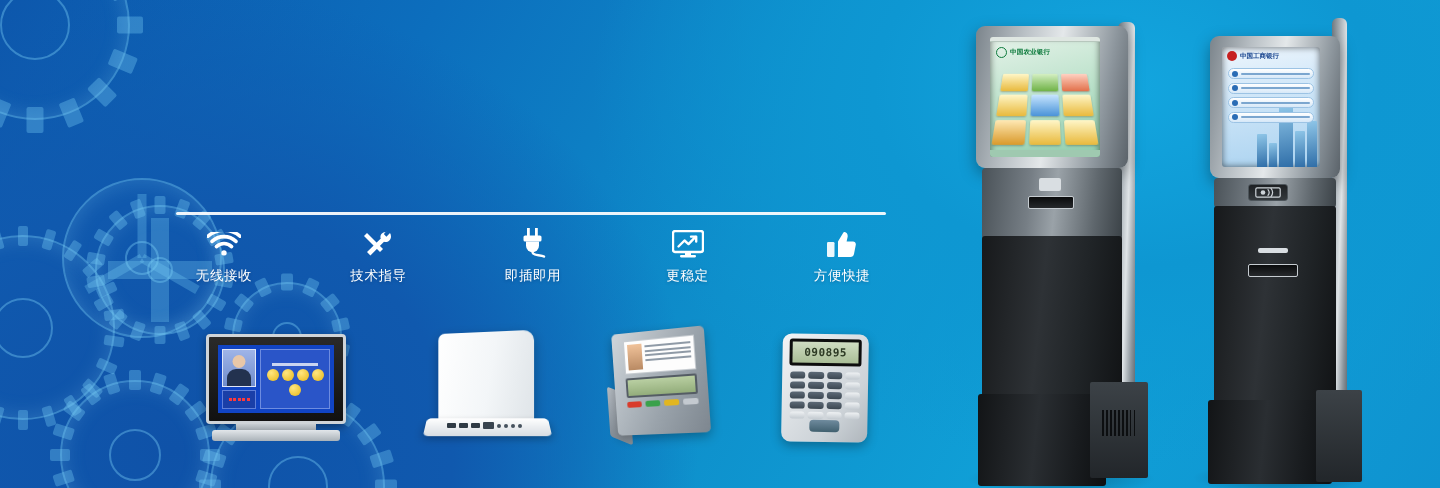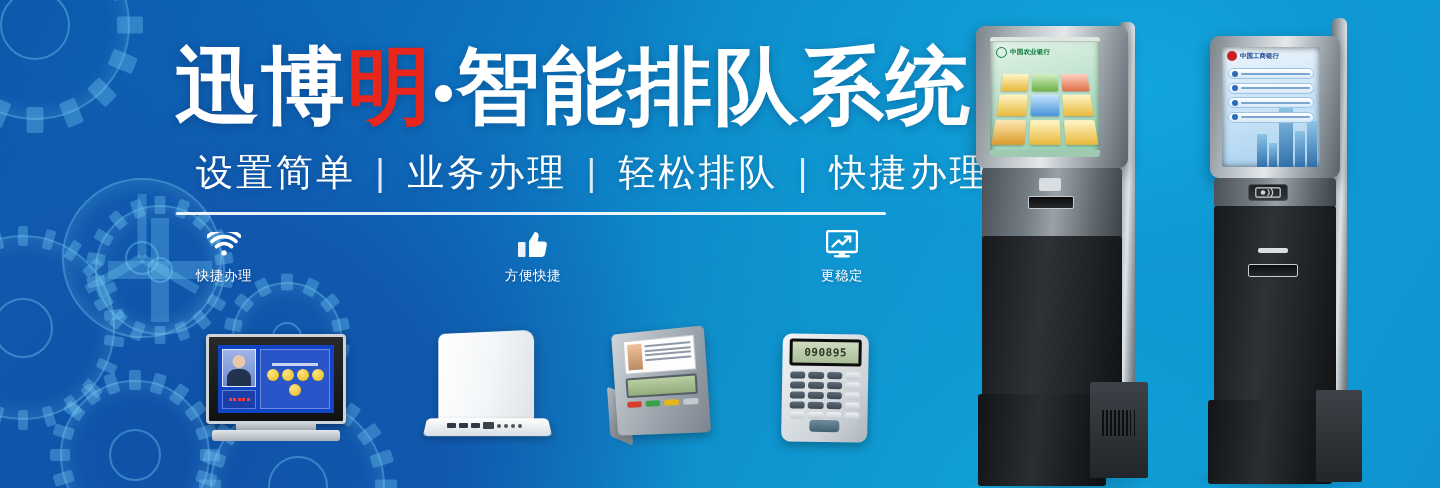--- a/index.html
+++ b/index.html
@@ -361,74 +361,83 @@
     <div class="gear" style="left:62px;top:178px;width:160px;height:160px;">
       <div class="ring"></div>
       <div class="hub" style="width:34px;height:34px;"></div>
 
     <span class="spoke" style="width: 9px; height: 64px; transform: translate(-50%, -50%) rotate(0deg) translateY(-32px);"></span>
         <span class="spoke" style="width: 9px; height: 64px; transform: translate(-50%, -50%) rotate(120deg) translateY(-32px);"></span>
         <span class="spoke" style="width: 9px; height: 64px; transform: translate(-50%, -50%) rotate(240deg) translateY(-32px);"></span>
       </div>
   </div>
 
-  <div class="headline">
-    <span>迅博</span><span class="hl-red">明</span><span class="hl-dot">•</span><span>智能排队系统</span>
-  </div>
-
-  <div class="subhead">
-    <span>设置简单</span>
-    <span class="sep">|</span>
-    <span>业务办理</span>
-    <span class="sep">|</span>
-    <span>轻松排队</span>
-    <span class="sep">|</span>
-    <span>快捷办理</span>
-  </div>
+
 
   <div class="divider"></div>
 
   <div class="features">
 
     <div class="feature">
       <span class="ic">
         <svg width="34" height="26" viewBox="0 0 34 26">
           <path d="M17 23.6a2.7 2.7 0 100-5.4 2.7 2.7 0 000 5.4z" fill="#fff"></path>
           <path d="M9.4 14.6a11 11 0 0115.2 0" stroke="#fff" stroke-width="3.6" fill="none" stroke-linecap="round"></path>
           <path d="M5 9.4a17.6 17.6 0 0124 0" stroke="#fff" stroke-width="3.6" fill="none" stroke-linecap="round"></path>
           <path d="M1 4.2a24.5 24.5 0 0132 0" stroke="#fff" stroke-width="3.6" fill="none" stroke-linecap="round"></path>
         </svg>
       </span>
-      <span class="lbl">快捷办理</span>
-    </div>
-
-
-
+      <span class="lbl">无线接收</span>
+    </div>
 
     <div class="feature">
       <span class="ic">
-        <svg width="30" height="27" viewBox="0 0 30 27">
-          <rect x="0" y="11" width="7.5" height="15" rx="1.2" fill="#fff" opacity=".92"></rect>
-          <path d="M11 26h12.4c1.9 0 3.3-1.2 3.6-3l1.8-9.3c.3-1.8-1-3.3-2.8-3.3h-6.4l1-4.5c.5-2.3-.8-4.6-2.9-4.9-.8-.1-1.3.3-1.6 1L11 10.6z" fill="#fff"></path>
+        <svg width="30" height="28" viewBox="0 0 30 28">
+          <path d="M3 3l16 16-3 3L0 6z" fill="#fff"></path>
+          <path d="M22 2c-4 0-6.5 3.4-5.2 6.6L3 22l3.4 3.4L20 11.8C23.2 13 27 10.4 27 6.4c0-1.3-.4-2.4-1-3.3l-3.6 3.6-2.6-2.6L23.4 .5A6 6 0 0022 2z" fill="#fff"></path>
         </svg>
       </span>
-      <span class="lbl">方便快捷</span>
+      <span class="lbl">技术指导</span>
+    </div>
+
+
+    <div class="feature">
+      <span class="ic">
+        <svg width="28" height="30" viewBox="0 0 28 30">
+          <rect x="8" y="0" width="2.8" height="8" fill="#fff"></rect>
+          <rect x="16" y="0" width="2.8" height="8" fill="#fff"></rect>
+          <rect x="4.5" y="7.5" width="18" height="6" rx="1.6" fill="#fff"></rect>
+          <path d="M7 13.5h13v4.2a6.5 6.5 0 01-13 0z" fill="#fff"></path>
+          <path d="M13.5 24c0 4 8 2.4 11.5 4.6" stroke="#fff" stroke-width="2.4" fill="none" stroke-linecap="round"></path>
+        </svg>
+      </span>
+      <span class="lbl">即插即用</span>
     </div>
 
     <div class="feature">
       <span class="ic">
         <svg width="32" height="28" viewBox="0 0 32 28">
           <rect x="1" y="1" width="30" height="21" rx="2.2" fill="none" stroke="#fff" stroke-width="2.4"></rect>
           <path d="M6.5 16.5l6-6 4 3.6 7-7.2" fill="none" stroke="#fff" stroke-width="2.4" stroke-linecap="round" stroke-linejoin="round"></path>
           <path d="M19 6.6h5.2v5" fill="none" stroke="#fff" stroke-width="2.4" stroke-linecap="round" stroke-linejoin="round"></path>
           <rect x="13" y="22.5" width="6" height="2.6" fill="#fff"></rect>
           <rect x="8" y="25" width="16" height="2.4" rx="1.1" fill="#fff"></rect>
         </svg>
       </span>
       <span class="lbl">更稳定</span>
+    </div>
+
+    <div class="feature">
+      <span class="ic">
+        <svg width="30" height="27" viewBox="0 0 30 27">
+          <rect x="0" y="11" width="7.5" height="15" rx="1.2" fill="#fff" opacity=".92"></rect>
+          <path d="M11 26h12.4c1.9 0 3.3-1.2 3.6-3l1.8-9.3c.3-1.8-1-3.3-2.8-3.3h-6.4l1-4.5c.5-2.3-.8-4.6-2.9-4.9-.8-.1-1.3.3-1.6 1L11 10.6z" fill="#fff"></path>
+        </svg>
+      </span>
+      <span class="lbl">方便快捷</span>
     </div>
 
   </div>
 
   <div class="prod-monitor">
     <div class="mon-bezel">
       <div class="mon-screen">
         <div class="mon-left">
           <div class="mon-photo"></div>
           <div class="mon-name">

